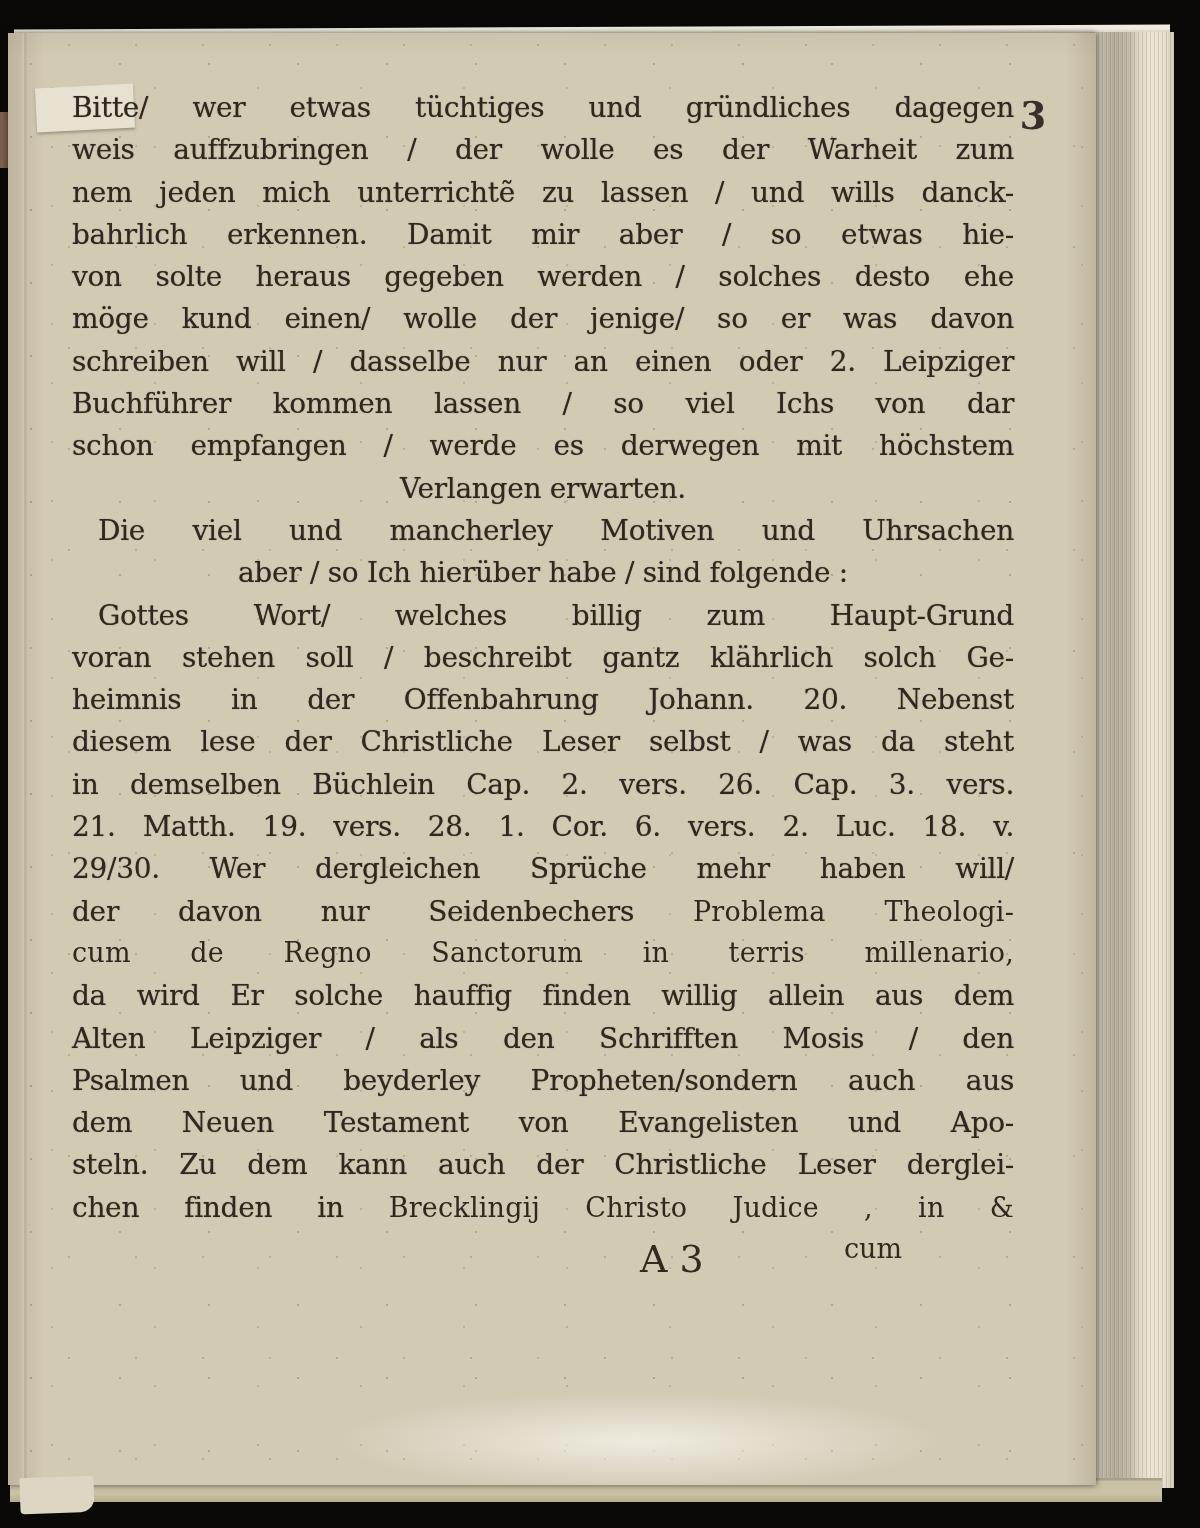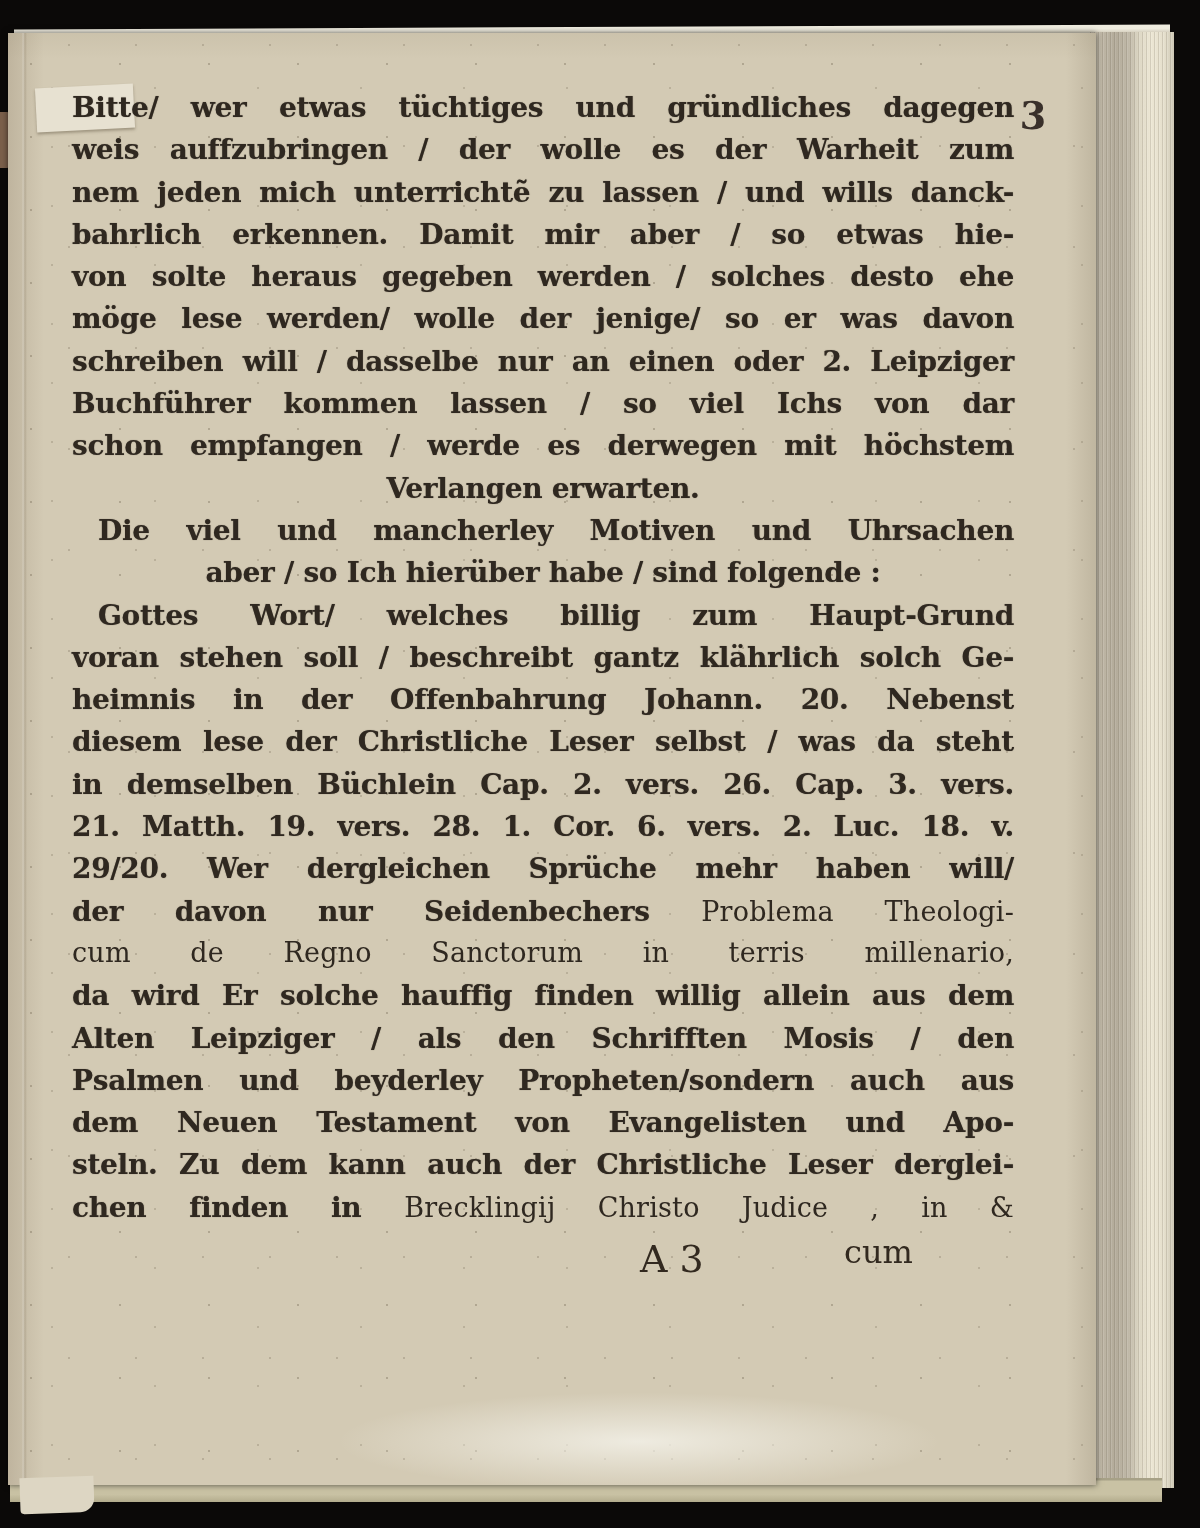--- a/index.html
+++ b/index.html
@@ -41,26 +41,26 @@
   .curl{position:absolute;left:12px;top:1444px;width:74px;height:36px;
     background:#ddd6c3;border-radius:0 0 14px 4px;transform:rotate(-2deg);}
 
   
   .pagenum{position:absolute;left:1012px;top:60px;font-size:38px;font-weight:700;
     color:#39302a;transform:rotate(2deg);}
   .text-block{position:absolute;left:64px;top:58px;width:942px;color:#2f2820;}
   .line{height:42.3px;font-size:0;text-align:center;}
   .line.just{text-align:justify;text-align-last:justify;}
   .line.ind{text-indent:26px;}
-  .frak{font-size:28px;font-weight:700;letter-spacing:-0.3px;
+  .frak{font-size:28px;font-weight:400;letter-spacing:-0.3px;
     text-shadow:0 0 1px rgba(47,40,31,0.55);}
   .roman{font-size:27px;font-weight:400;letter-spacing:0.2px;margin-top:12px;}
   .footer-line{position:relative;height:42px;}
   .footer-line .sig{position:absolute;left:568px;top:4px;font-size:38px;color:#32291f;}
-  .footer-line .catch{position:absolute;left:772px;top:0px;font-size:32px;color:#32291f;}
+  .footer-line .catch{position:absolute;left:772px;top:0px;font-size:27px;color:#32291f;}
 </style>
 </head>
 <body>
 
 <div id="root">
   <div class="edge-top"></div>
   <div class="fore-edge"></div>
   <div class="edge-bottom"></div>
   <div class="binding-spot"></div>
 
@@ -70,34 +70,34 @@
 
     <div class="pagenum">3</div>
 
     <div class="text-block">
 
     <div class="line just"><span class="frak">Bitte/ wer etwas tüchtiges und gründliches dagegen</span></div>
         <div class="line just"><span class="frak">weis auffzubringen / der wolle es der Warheit zum</span></div>
         <div class="line just"><span class="frak">nem jeden mich unterrichtẽ zu lassen / und wills danck-</span></div>
         <div class="line just"><span class="frak">bahrlich erkennen. Damit mir aber / so etwas hie-</span></div>
         <div class="line just"><span class="frak">von solte heraus gegeben werden / solches desto ehe</span></div>
-        <div class="line just"><span class="frak">möge lese werden/ wolle der jenige/ so er was davon</span></div>
+        <div class="line just"><span class="frak">möge kund einen/ wolle der jenige/ so er was davon</span></div>
         <div class="line just"><span class="frak">schreiben will / dasselbe nur an einen oder 2. Leipziger</span></div>
         <div class="line just"><span class="frak">Buchführer kommen lassen / so viel Ichs von dar</span></div>
         <div class="line just"><span class="frak">schon empfangen / werde es derwegen mit höchstem</span></div>
         <div class="line"><span class="frak">Verlangen erwarten.</span></div>
         <div class="line just ind"><span class="frak">Die viel und mancherley Motiven und Uhrsachen</span></div>
         <div class="line"><span class="frak">aber / so Ich hierüber habe / sind folgende :</span></div>
         <div class="line just ind"><span class="frak">Gottes Wort/ welches billig zum Haupt-Grund</span></div>
         <div class="line just"><span class="frak">voran stehen soll / beschreibt gantz klährlich solch Ge-</span></div>
         <div class="line just"><span class="frak">heimnis in der Offenbahrung Johann. 20. Nebenst</span></div>
         <div class="line just"><span class="frak">diesem lese der Christliche Leser selbst / was da steht</span></div>
         <div class="line just"><span class="frak">in demselben Büchlein Cap. 2. vers. 26. Cap. 3. vers.</span></div>
         <div class="line just"><span class="frak">21. Matth. 19. vers. 28. 1. Cor. 6. vers. 2. Luc. 18. v.</span></div>
-        <div class="line just"><span class="frak">29/20. Wer dergleichen Sprüche mehr haben will/</span></div>
+        <div class="line just"><span class="frak">29/30. Wer dergleichen Sprüche mehr haben will/</span></div>
         <div class="line just"><span class="frak">der davon nur Seidenbechers </span><span class="roman">Problema Theologi-</span></div>
         <div class="line just"><span class="roman">cum de Regno Sanctorum in terris millenario,</span></div>
         <div class="line just"><span class="frak">da wird Er solche hauffig finden willig allein aus dem</span></div>
         <div class="line just"><span class="frak">Alten Leipziger / als den Schrifften Mosis / den</span></div>
         <div class="line just"><span class="frak">Psalmen und beyderley Propheten/sondern auch aus</span></div>
         <div class="line just"><span class="frak">dem Neuen Testament von Evangelisten und Apo-</span></div>
         <div class="line just"><span class="frak">steln. Zu dem kann auch der Christliche Leser derglei-</span></div>
         <div class="line just"><span class="frak">chen finden in </span><span class="roman">Brecklingij Christo Judice , in &amp;</span></div>
         <div class="footer-line">
           <span class="sig">A 3</span>

